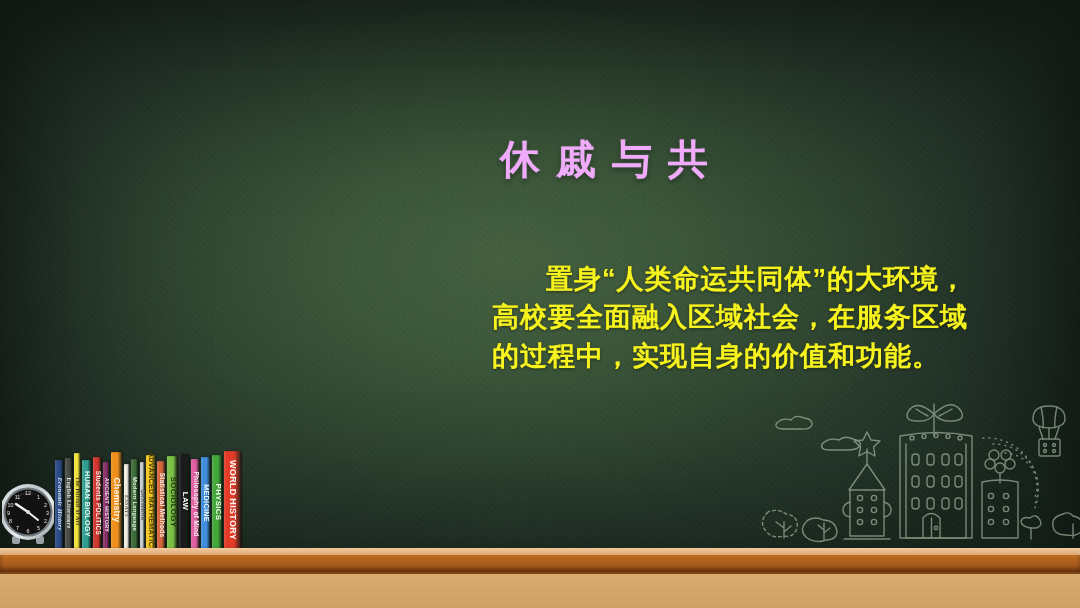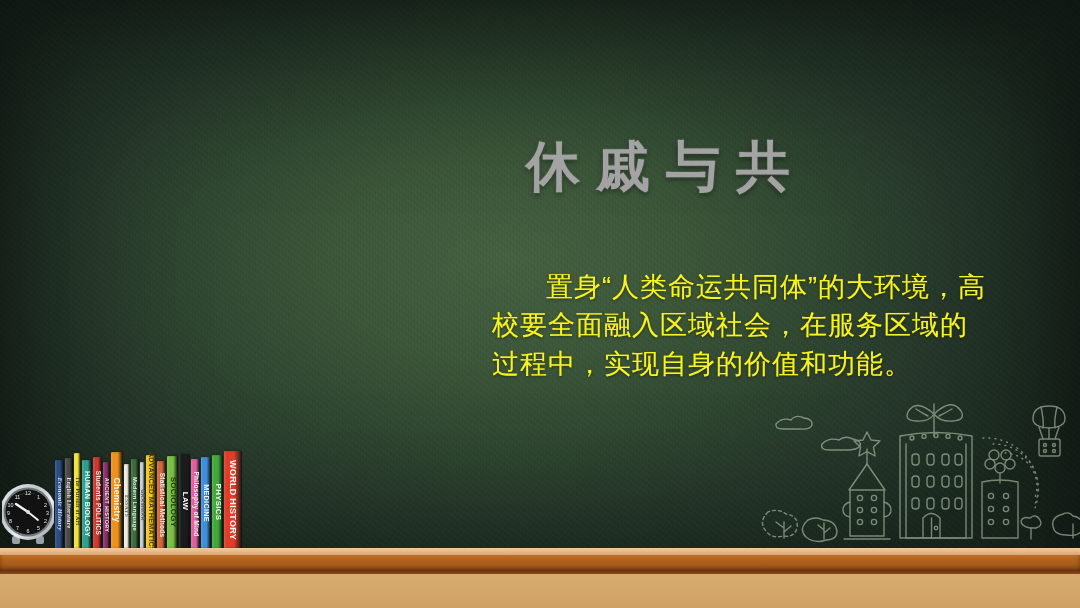--- a/index.html
+++ b/index.html
@@ -30,41 +30,41 @@
   }
   .board-vig{
     position:absolute;inset:0;
     box-shadow:inset 0 0 150px 50px rgba(0,0,0,.38),
                inset 0 0 60px 10px rgba(0,0,0,.22);
     pointer-events:none;
   }
 
   
   #title{
-    position:absolute;left:526px;top:139px;
-    font-size:54px;line-height:1;font-weight:bold;
-    color:#a3a3a3;letter-spacing:16px;
+    position:absolute;left:500px;top:139px;
+    font-size:40px;line-height:1;font-weight:bold;
+    color:#f0abfc;letter-spacing:16px;
     text-shadow:0 2px 5px rgba(0,0,0,.45), 0 0 2px rgba(255,255,255,.35);
     white-space:nowrap;
   }
   #section-number{
     position:absolute;left:327px;top:218px;
     font-size:56px;line-height:1;font-weight:bold;
     letter-spacing:8px;white-space:nowrap;
     color:transparent;
     background-image:repeating-linear-gradient(48deg,
         #efe7c6 0px,#efe7c6 2px,
         #8e8a62 2px,#8e8a62 3px,
         #efe7c6 3px,#efe7c6 5px);
     -webkit-background-clip:text;background-clip:text;
     filter:drop-shadow(0 2px 3px rgba(0,0,0,.5));
   }
   #body-text{
-    position:absolute;left:492px;top:268px;width:500px;
-    font-size:27px;line-height:1.42;font-weight:normal;
+    position:absolute;left:492px;top:260px;width:500px;
+    font-size:27px;line-height:1.42;font-weight:bold;
     color:#f7f31e;letter-spacing:1px;text-indent:54px;
     text-shadow:0 1px 3px rgba(0,0,0,.5), 0 0 1px rgba(247,243,30,.5);
   }
 
   
   #doodles{position:absolute;left:760px;top:392px;width:330px;height:160px;pointer-events:none;}
 
   
   .shelf-top{position:absolute;left:0;top:548px;width:1080px;height:7px;
     background:linear-gradient(180deg,#f3cb9d 0%,#e8b887 55%,#d9a471 100%);}

